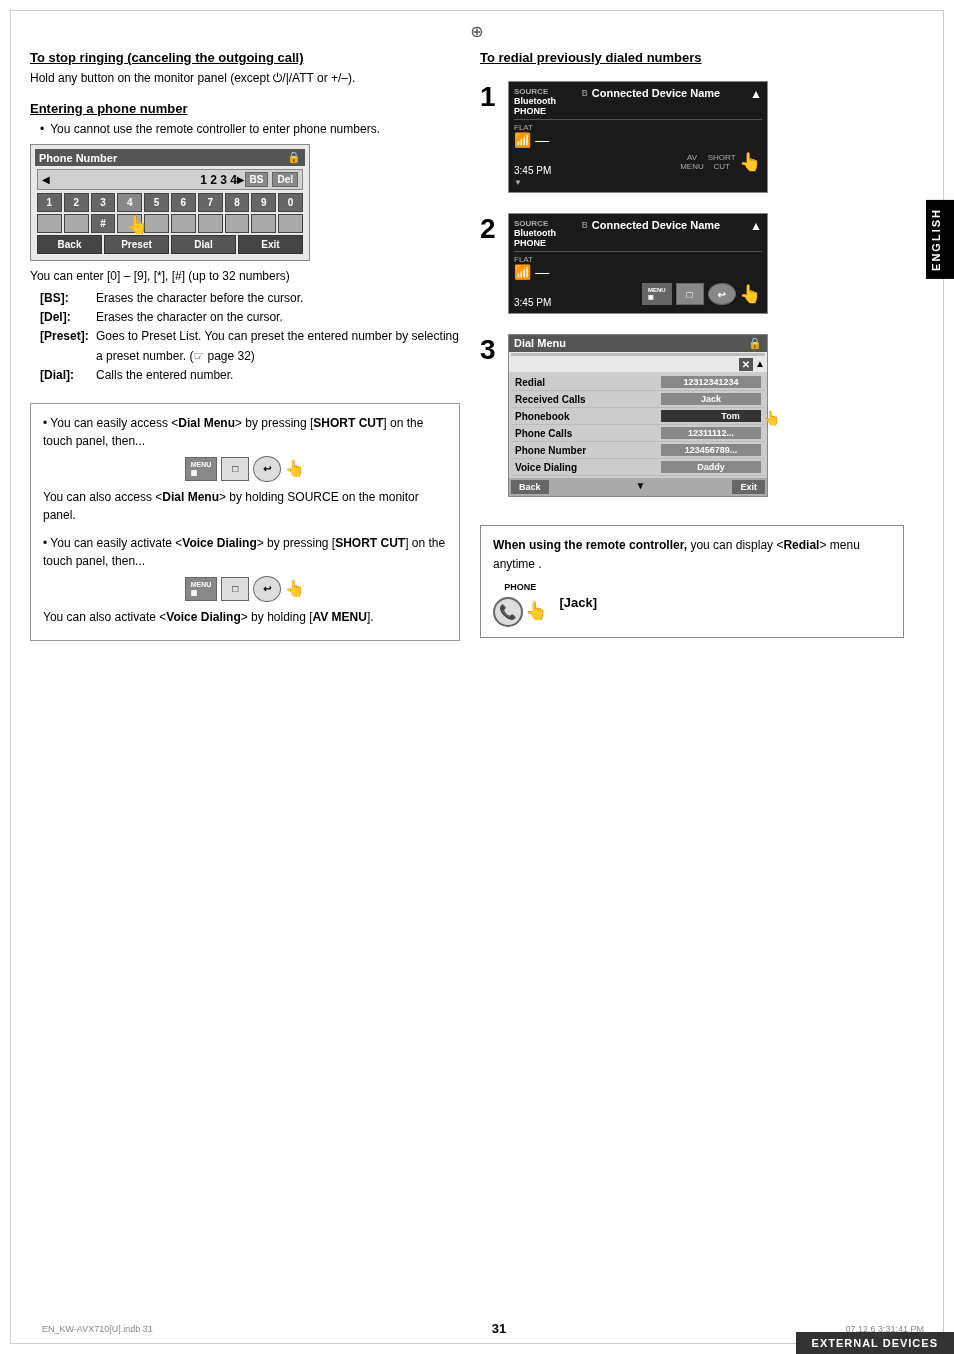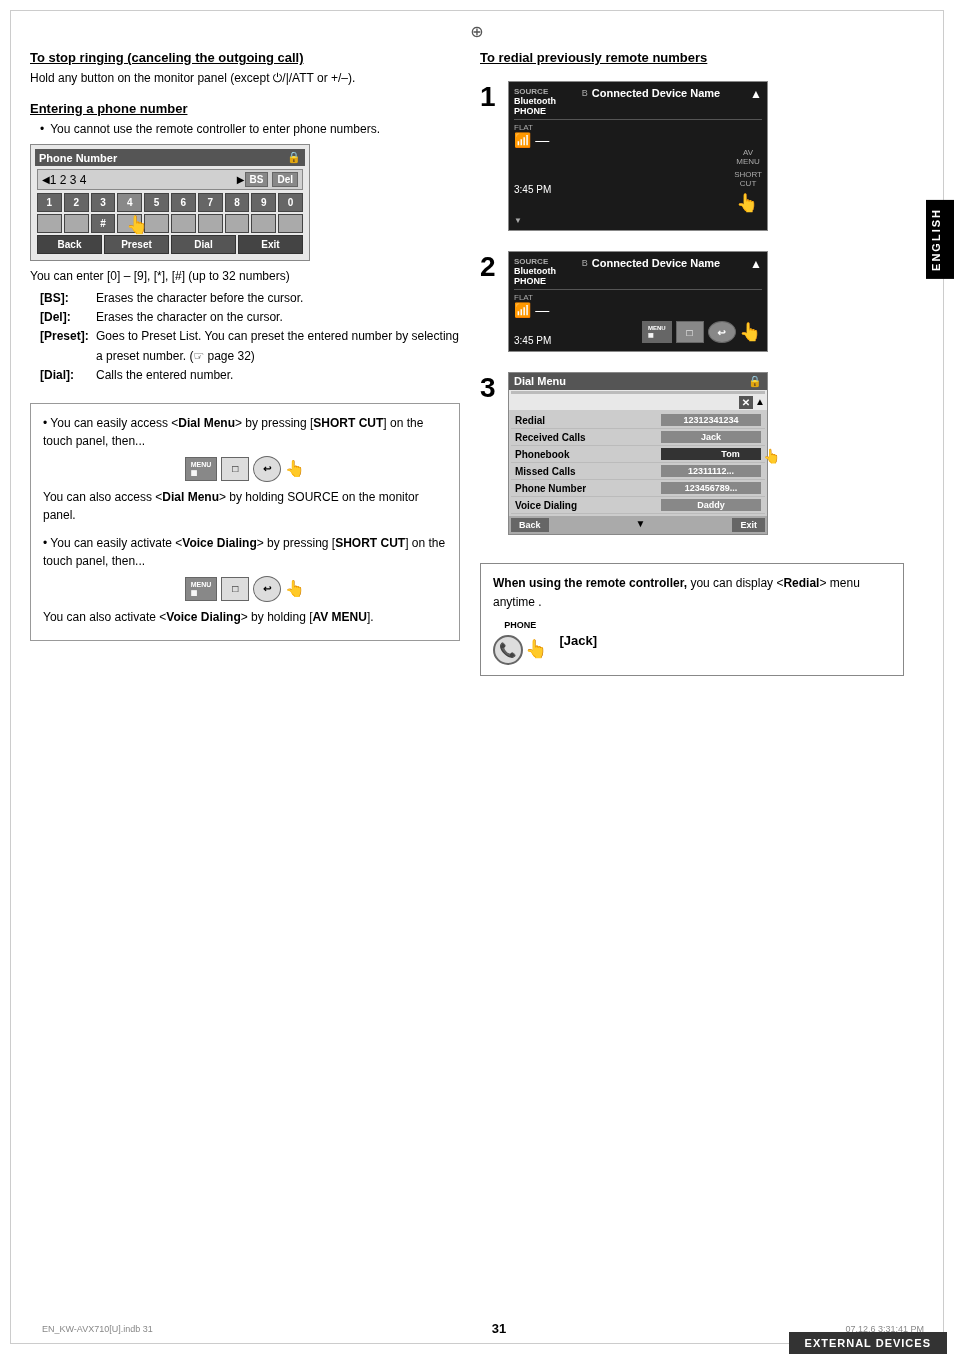--- a/index.html
+++ b/index.html
@@ -100,21 +100,21 @@
       background: #d0d0d0;
       border: 1px solid #888;
       margin: 3px 2px;
       padding: 2px 4px;
       display: flex;
       justify-content: space-between;
       align-items: center;
       font-size: 12px;
     }
     .phone-screen-input .arrow-left { font-size: 10px; }
-    .phone-screen-input .number { flex: 1; text-align: left; font-weight: normal; }
+    .phone-screen-input .number { flex: 1; text-align: right; font-weight: bold; }
     .phone-screen-input .arrow-right { font-size: 10px; }
     .phone-screen-input .bs-del { display: flex; gap: 4px; }
     .bs-btn, .del-btn {
       background: #888;
       color: #fff;
       font-size: 10px;
       font-weight: bold;
       padding: 1px 4px;
       border: 1px solid #666;
     }
@@ -375,21 +375,21 @@
       color: #888;
     }
     .footer-date {
       font-size: 9px;
       color: #888;
     }
 
     .external-devices-tab {
       position: absolute;
       bottom: 0;
-      right: 7px;
+      right: 0;
       background: #333;
       color: #fff;
       font-size: 11px;
       font-weight: bold;
       padding: 5px 16px;
       letter-spacing: 1px;
       margin-left: 47px;
     }
     .hold-label {
       font-size: 13px;
@@ -528,21 +528,21 @@
           You can also activate &lt;<strong>Voice Dialing</strong>&gt; by holding [<strong>AV MENU</strong>].
         </div>
       </div>
 
     </div>
 
   </div>
 
   <div class="right-column">
 
-    <div class="section-heading">To redial previously remote numbers</div>
+    <div class="section-heading">To redial previously dialed numbers</div>
 
     <div class="step-row">
       <div class="step-number">1</div>
       <div class="step-content">
         <div class="device-screen">
           <div class="device-screen-header">
             <div>
               <div class="device-source">SOURCE</div>
               <div class="device-bt" style="font-size:9px; color:#fff;">Bluetooth<br>PHONE</div>
             </div>
@@ -551,21 +551,21 @@
               <span class="device-name">Connected Device Name</span>
             </div>
             <div style="font-size:12px; color:#fff; margin-left:4px;">▲</div>
           </div>
           <div>
             <div style="font-size:8px; color:#aaa;">FLAT</div>
             <div style="font-size:14px; color:#fff;">📶 —</div>
           </div>
           <div style="display:flex; justify-content:space-between; align-items:center;">
             <div class="device-time" style="color:#fff;">3:45 PM</div>
-            <div style="display:flex; gap:4px; align-items:center;flex-direction:column;">
+            <div style="display:flex; gap:4px; align-items:center;">
               <div style="font-size:8px; color:#aaa; text-align:center;">AV<br>MENU</div>
               <div style="font-size:8px; color:#aaa; text-align:center;">SHORT<br>CUT</div>
               <span style="font-size:18px;">👆</span>
             </div>
           </div>
           <div style="display:flex; justify-content:space-between; margin-top:2px;">
             <div style="font-size:8px; color:#aaa;">▼</div>
           </div>
         </div>
       </div>
@@ -627,21 +627,21 @@
               <span class="dial-row-label">Received Calls</span>
               <span class="dial-row-value">Jack</span>
             </div>
             <div class="dial-row">
               <span class="dial-row-label">Phonebook</span>
               <span class="dial-row-value highlight" style="position:relative;padding-left:44px;">Tom
                 <span style="position:absolute; right:-20px; bottom:-4px; font-size:14px;">👆</span>
               </span>
             </div>
             <div class="dial-row">
-              <span class="dial-row-label">Missed Calls</span>
+              <span class="dial-row-label">Phone Calls</span>
               <span class="dial-row-value">12311112...</span>
             </div>
             <div class="dial-row">
               <span class="dial-row-label">Phone Number</span>
               <span class="dial-row-value">123456789...</span>
             </div>
             <div class="dial-row">
               <span class="dial-row-label">Voice Dialing</span>
               <span class="dial-row-value">Daddy</span>
             </div>

